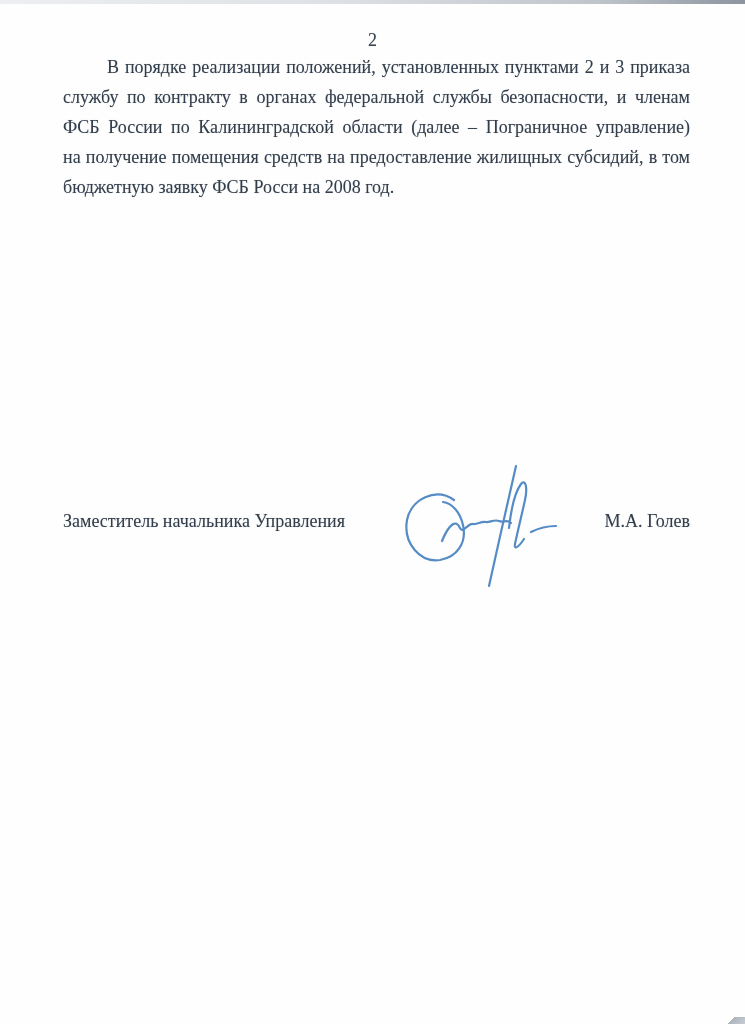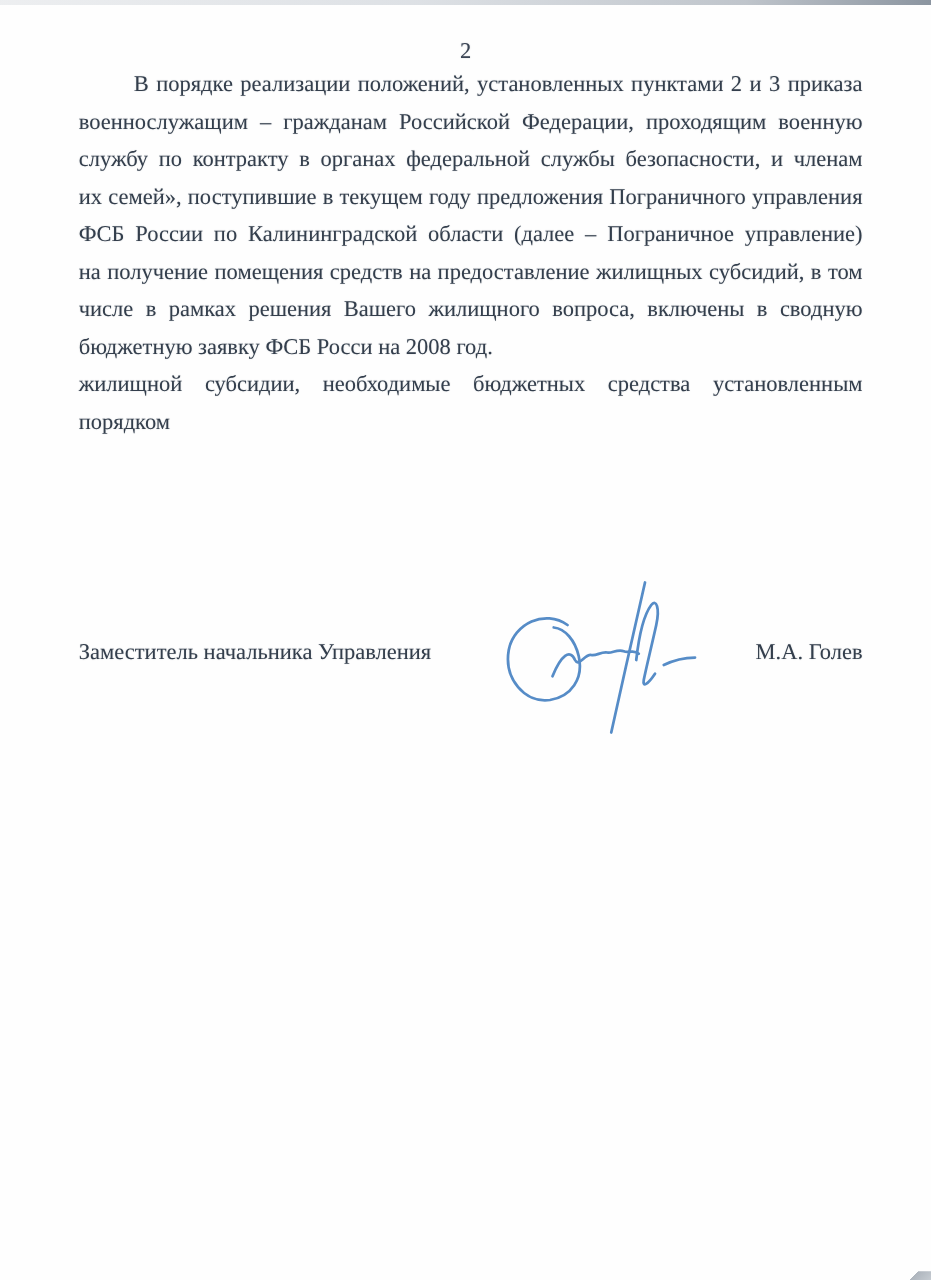--- a/index.html
+++ b/index.html
@@ -88,30 +88,26 @@
 
 <div class="page">
 
   <div class="top-edge"></div>
 
   <div class="page-number">2</div>
 
   <div class="body-text">
       <div class="paragraph">
         <div class="line first">В порядке реализации положений, установленных пунктами 2 и 3 приказа</div>
-        <div class="line">военнослужащим – гражданам Российской Федерации, проходящим военную</div>
         <div class="line">службу по контракту в органах федеральной службы безопасности, и членам</div>
-        <div class="line">их семей», поступившие в текущем году предложения Пограничного управления</div>
         <div class="line">ФСБ России по Калининградской области (далее – Пограничное управление)</div>
         <div class="line">на получение помещения средств на предоставление жилищных субсидий, в том</div>
-        <div class="line">числе в рамках решения Вашего жилищного вопроса, включены в сводную</div>
         <div class="line last">бюджетную заявку ФСБ Росси на 2008 год.</div>
       </div>
       <div class="paragraph">
-        <div class="line">жилищной субсидии, необходимые бюджетных средства установленным порядком</div>
       </div>
     </div>
 
   <div class="signature-row">
     <span>Заместитель начальника Управления</span>
     <span>М.А. Голев</span>
   </div>
 
   <svg class="signature-svg" viewBox="0 0 175 128" xmlns="http://www.w3.org/2000/svg">
     <g fill="none" stroke="#4d86c4" stroke-width="2.2" stroke-linecap="round" opacity="0.95">

